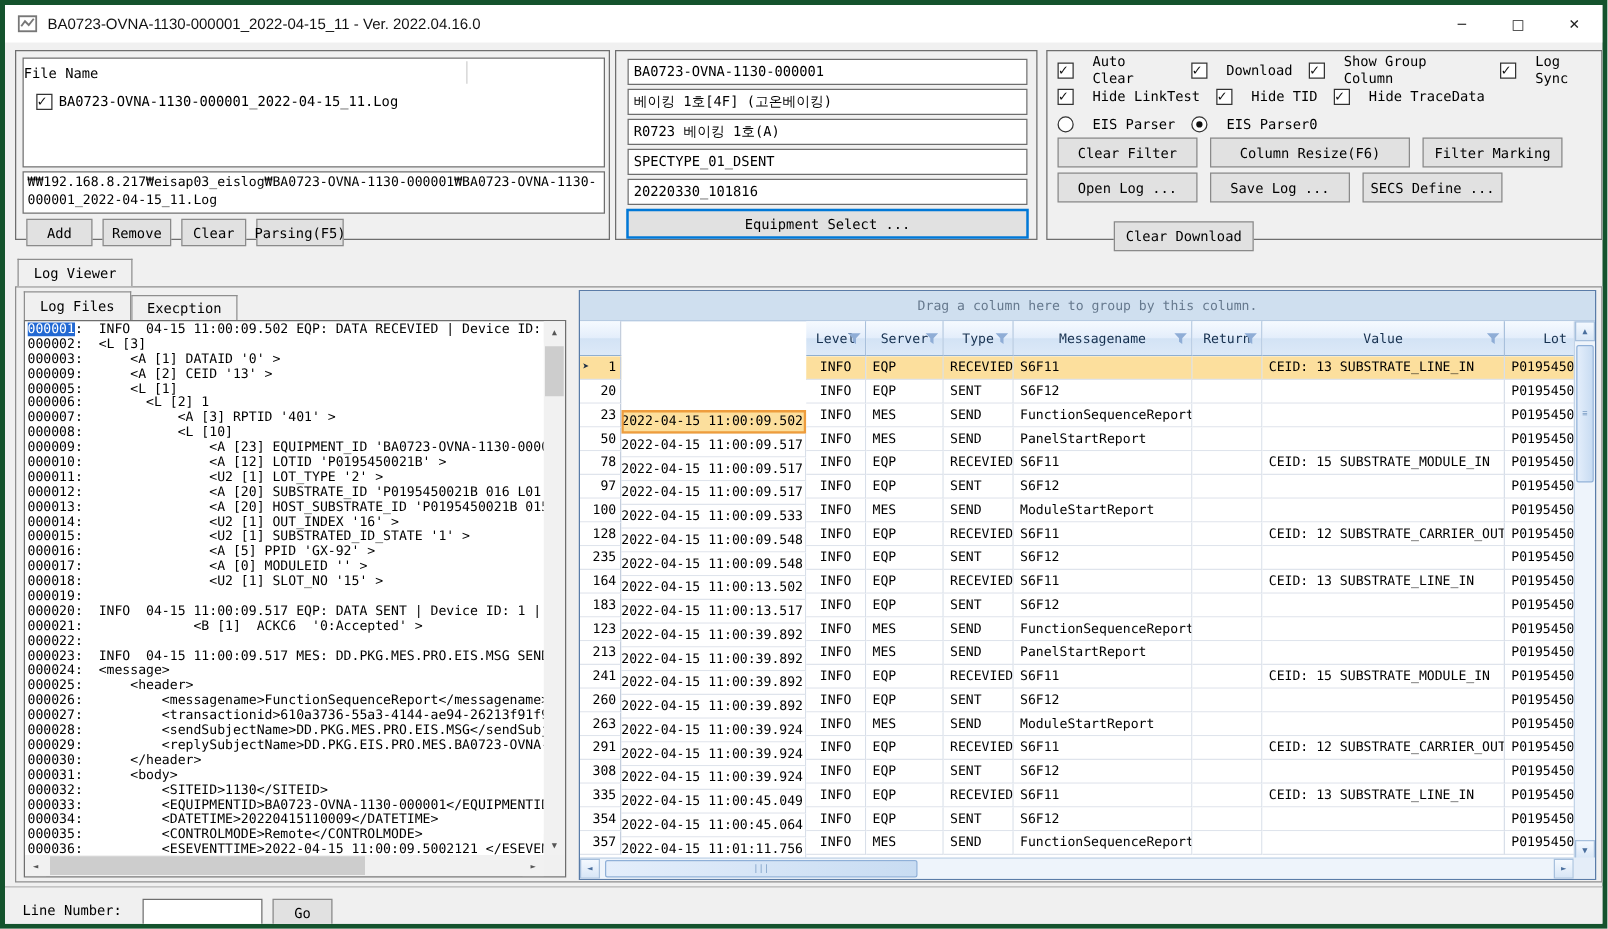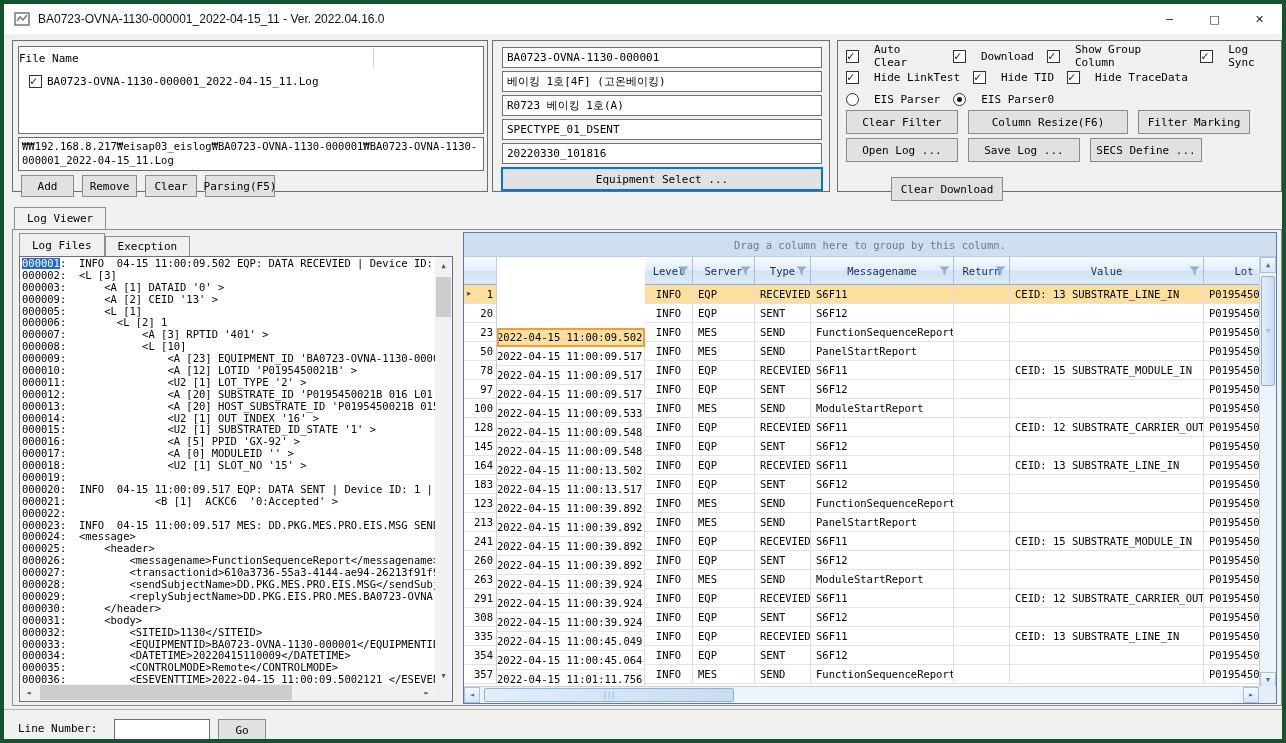--- a/index.html
+++ b/index.html
@@ -394,21 +394,21 @@
             <div class="g-cell c1">2022-04-15 11:00:13.502</div>
             <div class="g-cell c2">INFO</div>
             <div class="g-cell c3">EQP</div>
             <div class="g-cell c4">RECEVIED</div>
             <div class="g-cell c5">S6F11</div>
             <div class="g-cell c6"></div>
             <div class="g-cell c7">CEID: 12 SUBSTRATE_CARRIER_OUT</div>
             <div class="g-cell c8">P0195450021B</div>
           </div>
           <div class="g-row">
-            <div class="g-cell c0"><span class="row-num">145</span></div>
+            <div class="g-cell c0"><span class="row-num">235</span></div>
             <div class="g-cell c1">2022-04-15 11:00:13.517</div>
             <div class="g-cell c2">INFO</div>
             <div class="g-cell c3">EQP</div>
             <div class="g-cell c4">SENT</div>
             <div class="g-cell c5">S6F12</div>
             <div class="g-cell c6"></div>
             <div class="g-cell c7"></div>
             <div class="g-cell c8">P0195450021B</div>
           </div>
           <div class="g-row">

